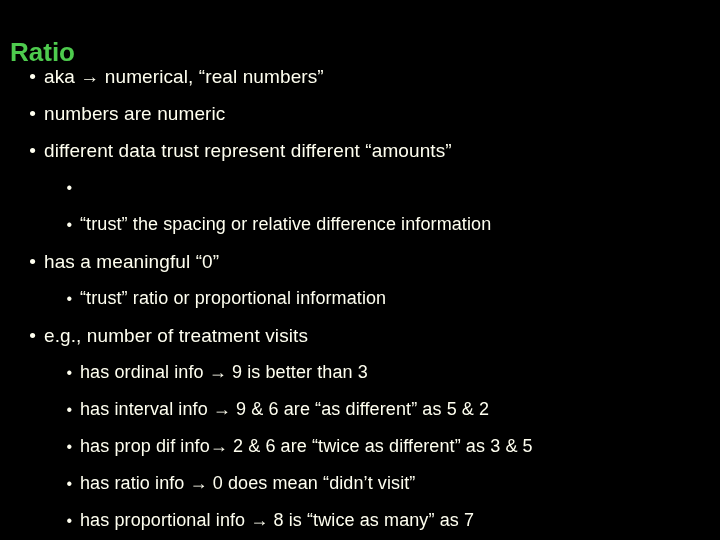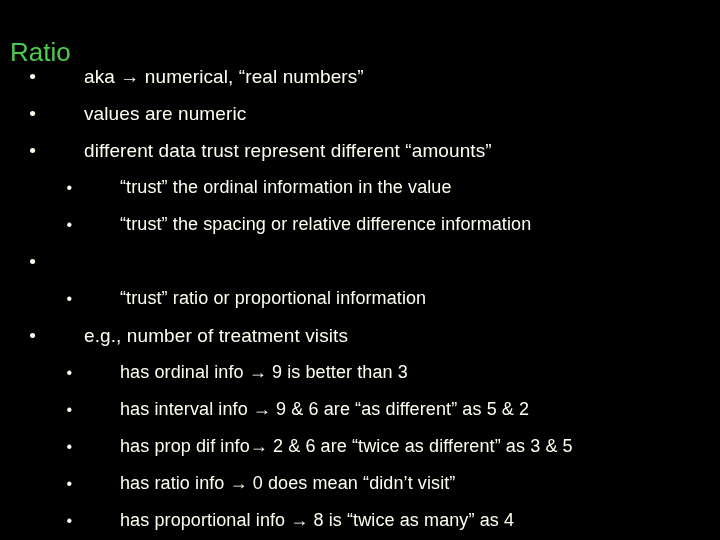--- a/index.html
+++ b/index.html
@@ -19,21 +19,21 @@
     -webkit-font-smoothing: antialiased;
   }
 
   
   #slide-title {
     position: absolute;
     left: 10px;
     top: 20px;
     font-size: 26px;
     line-height: 30px;
-    font-weight: normal;
+    font-weight: bold;
     color: #4ecb4e;
     letter-spacing: 0px;
     white-space: nowrap;
   }
 
   
   #body-list {
     position: absolute;
     left: 0;
     top: 58px;
@@ -80,44 +80,43 @@
   }
 
   .bullet-line.lvl2 > .bullet-mark {
     width: 72px;
     font-size: 16px;
   }
 
   .bullet-text {
     display: inline-block;
     vertical-align: top;
-    margin-left: 40px;
   }
 
   
   .bullet-line.lvl1 .bullet-text { letter-spacing: 0.1px; }
   .bullet-line.lvl2 .bullet-text { letter-spacing: 0.1px; }
 </style>
 </head>
 <body style="background: rgb(0, 0, 0);">
 
 <div id="slide" style="background: rgb(0, 0, 0);">
 
   <h1 id="slide-title" style="color: rgb(78, 203, 78);">Ratio</h1>
 
   <div id="body-list">
 
   <div class="bullet-line lvl1" style="color: rgb(255, 255, 240);"><span class="bullet-mark" style="color: rgb(255, 255, 240);">•</span><span class="bullet-text">aka →  numerical, “real numbers”</span></div>
-      <div class="bullet-line lvl1" style="color: rgb(255, 255, 240);"><span class="bullet-mark" style="color: rgb(255, 255, 240);">•</span><span class="bullet-text">values are numeric</span></div>
+      <div class="bullet-line lvl1" style="color: rgb(255, 255, 240);"><span class="bullet-mark" style="color: rgb(255, 255, 240);">•</span><span class="bullet-text">numbers are numeric</span></div>
       <div class="bullet-line lvl1" style="color: rgb(255, 255, 240);"><span class="bullet-mark" style="color: rgb(255, 255, 240);">•</span><span class="bullet-text">different data trust represent different “amounts”</span></div>
-      <div class="bullet-line lvl2" style="color: rgb(255, 255, 240);"><span class="bullet-mark" style="color: rgb(255, 255, 240);">•</span><span class="bullet-text">“trust” the ordinal information in the value</span></div>
+      <div class="bullet-line lvl2" style="color: rgb(255, 255, 240);"><span class="bullet-mark" style="color: rgb(255, 255, 240);">•</span></div>
       <div class="bullet-line lvl2" style="color: rgb(255, 255, 240);"><span class="bullet-mark" style="color: rgb(255, 255, 240);">•</span><span class="bullet-text">“trust” the spacing or relative difference information</span></div>
-      <div class="bullet-line lvl1" style="color: rgb(255, 255, 240);"><span class="bullet-mark" style="color: rgb(255, 255, 240);">•</span></div>
+      <div class="bullet-line lvl1" style="color: rgb(255, 255, 240);"><span class="bullet-mark" style="color: rgb(255, 255, 240);">•</span><span class="bullet-text">has a meaningful “0”</span></div>
       <div class="bullet-line lvl2" style="color: rgb(255, 255, 240);"><span class="bullet-mark" style="color: rgb(255, 255, 240);">•</span><span class="bullet-text">“trust” ratio or proportional information</span></div>
       <div class="bullet-line lvl1" style="color: rgb(255, 255, 240);"><span class="bullet-mark" style="color: rgb(255, 255, 240);">•</span><span class="bullet-text">e.g., number of treatment visits</span></div>
       <div class="bullet-line lvl2" style="color: rgb(255, 255, 240);"><span class="bullet-mark" style="color: rgb(255, 255, 240);">•</span><span class="bullet-text">has ordinal info → 9  is better than 3</span></div>
       <div class="bullet-line lvl2" style="color: rgb(255, 255, 240);"><span class="bullet-mark" style="color: rgb(255, 255, 240);">•</span><span class="bullet-text">has interval info → 9 &amp; 6 are “as different” as 5 &amp; 2</span></div>
       <div class="bullet-line lvl2" style="color: rgb(255, 255, 240);"><span class="bullet-mark" style="color: rgb(255, 255, 240);">•</span><span class="bullet-text">has prop dif info→ 2 &amp; 6 are “twice as different” as 3 &amp; 5</span></div>
       <div class="bullet-line lvl2" style="color: rgb(255, 255, 240);"><span class="bullet-mark" style="color: rgb(255, 255, 240);">•</span><span class="bullet-text">has ratio info → 0 does mean “didn’t visit”</span></div>
-      <div class="bullet-line lvl2" style="color: rgb(255, 255, 240);"><span class="bullet-mark" style="color: rgb(255, 255, 240);">•</span><span class="bullet-text">has proportional info →  8 is “twice as many” as 4</span></div>
+      <div class="bullet-line lvl2" style="color: rgb(255, 255, 240);"><span class="bullet-mark" style="color: rgb(255, 255, 240);">•</span><span class="bullet-text">has proportional info →  8 is “twice as many” as 7</span></div>
     </div>
 
 </div>
 
 </body></html>

